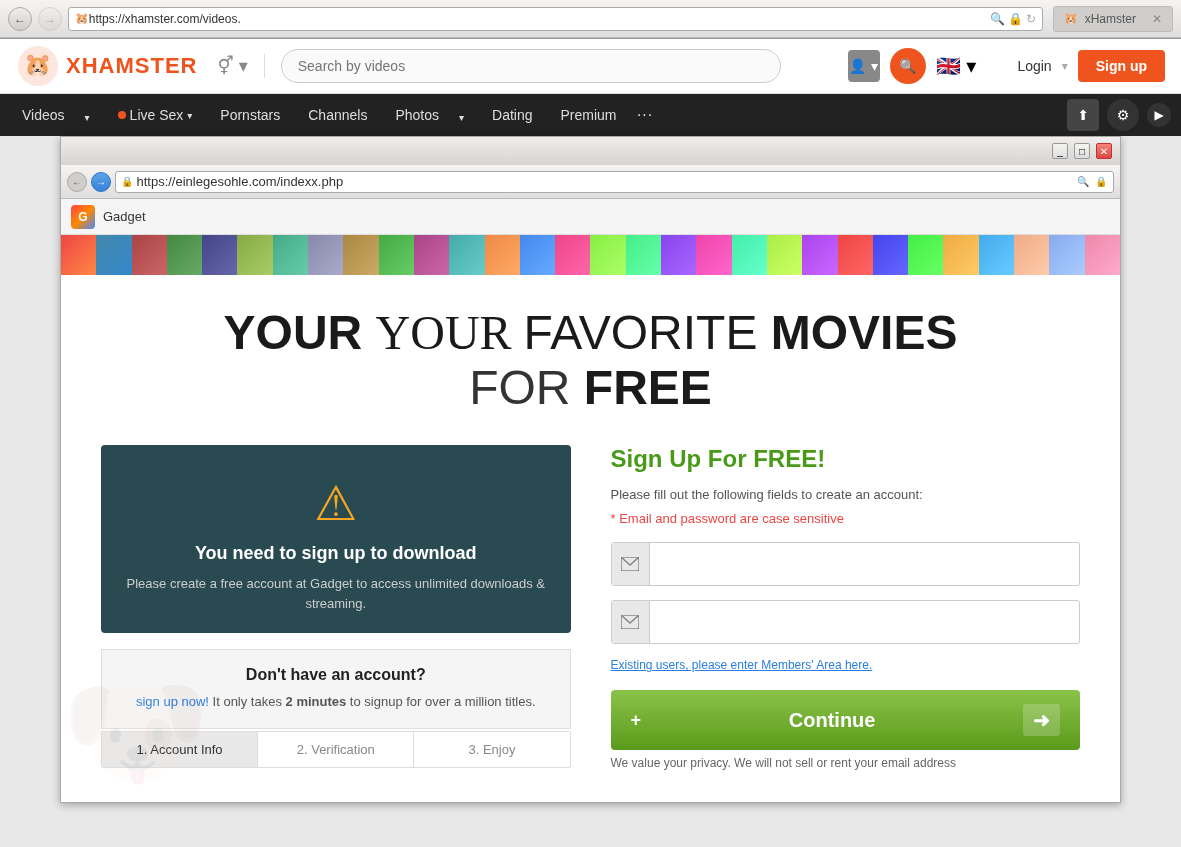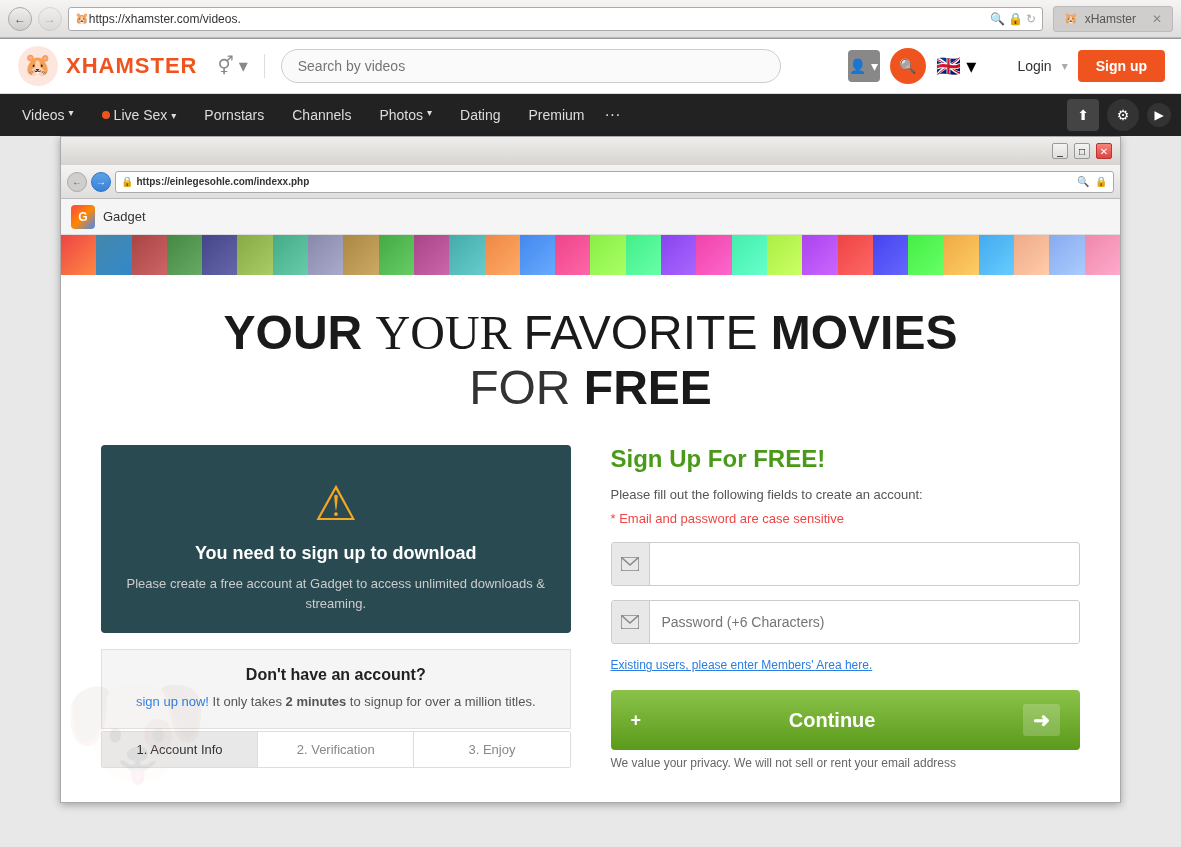--- a/index.html
+++ b/index.html
@@ -19,21 +19,21 @@
     .xham-search { flex: 1; max-width: 500px; height: 34px; border: 1px solid #ccc; border-radius: 20px; padding: 0 16px; font-size: 14px; color: #aaa; background: #fafafa; }
     .xham-actions { display: flex; align-items: center; gap: 10px; margin-left: auto; }
     .xham-user-icon { width: 32px; height: 32px; background: #888; border-radius: 4px; display: flex; align-items: center; justify-content: center; color: white; font-size: 14px; cursor: pointer; }
     .xham-search-btn { width: 36px; height: 36px; background: #f0541e; border-radius: 50%; display: flex; align-items: center; justify-content: center; cursor: pointer; }
     .xham-flag { font-size: 20px; cursor: pointer; }
     .xham-login { font-size: 14px; color: #333; cursor: pointer; margin-left: 31px; }
     .xham-signup { background: #f0541e; color: white; padding: 8px 18px; border-radius: 4px; font-size: 14px; font-weight: bold; cursor: pointer; border: none; }
 
     
     .xham-nav { background: #222; height: 42px; display: flex; align-items: center; padding: 0 10px; gap: 4px; }
-    .nav-item { color: #ddd; font-size: 14px; padding: 8px 12px; cursor: pointer; display: flex; align-items: flex-start; gap: 4px; border-radius: 3px; }
+    .nav-item { color: #ddd; font-size: 14px; padding: 8px 12px; cursor: pointer; display: flex; align-items: flex-end; gap: 20px; border-radius: 3px; }
     .nav-dot { width: 8px; height: 8px; background: #f0541e; border-radius: 50%; display: inline-block; }
     .nav-more { color: #ddd; font-size: 16px; cursor: pointer; margin-left: 4px; }
     .nav-upload { margin-left: auto; width: 32px; height: 32px; background: #444; border-radius: 4px; display: flex; align-items: center; justify-content: center; color: white; cursor: pointer; }
     .nav-settings { width: 32px; height: 32px; background: #333; border-radius: 50%; display: flex; align-items: center; justify-content: center; color: white; cursor: pointer; }
 
     
     .inner-browser { margin: 0 60px; background: white; border: 1px solid #aaa; box-shadow: 0 2px 8px rgba(0,0,0,0.3); }
     .inner-titlebar { background: linear-gradient(to bottom, #f0eeec, #d6d3d0); height: 28px; display: flex; align-items: center; padding: 0 8px; gap: 6px; justify-content: flex-end; }
     .inner-win-btn { width: 16px; height: 16px; border: 1px solid #999; border-radius: 2px; display: flex; align-items: center; justify-content: center; font-size: 10px; cursor: pointer; background: linear-gradient(to bottom, #f5f4f2, #ddd); }
     .inner-win-btn.close { background: linear-gradient(to bottom, #f5857a, #d44); color: white; border-color: #b33; }
@@ -190,21 +190,21 @@
     <div class="inner-win-btn">_</div>
     <div class="inner-win-btn">□</div>
     <div class="inner-win-btn close">✕</div>
   </div>
 
   <div class="inner-navbar">
     <div class="inner-nav-arrow">←</div>
     <div class="inner-nav-arrow active">→</div>
     <div class="inner-address">
       <span style="color:#aaa;font-size:10px;">🔒</span>
-      <span style="font-size:10px;color:#333;font-weight:bold;">https://einlegesohle.com/indexx.php</span>
+      <span style="font-size:13px;color:#333;">https://einlegesohle.com/indexx.php</span>
       <span style="flex:1"></span>
       <span style="color:#aaa;font-size:10px;">🔍</span>
       <span style="color:#aaa;font-size:10px;margin-left:3px;">🔒</span>
     </div>
   </div>
 
   <div class="inner-gadget-bar">
     <div class="gadget-logo">G</div>
     <span class="gadget-text">Gadget</span>
   </div>
@@ -310,21 +310,20 @@
             </div>
           </div>
 
           <div class="form-field">
             <div class="field-icon">
               <svg width="18" height="14" viewBox="0 0 18 14">
                 <rect x="0" y="0" width="18" height="14" rx="2" fill="none" stroke="#888" stroke-width="1.5"></rect>
                 <polyline points="0,0 9,8 18,0" fill="none" stroke="#888" stroke-width="1.5"></polyline>
               </svg>
             </div>
-            <input type="password" class="field-input" placeholder="Password (+6 Characters)" style="">
           </div>
         </div>
         <a href="#" class="members-link">Existing users, please enter Members' Area here.</a>
         <button class="continue-btn">
           <span class="plus">+</span>
           <span style="flex:1;text-align:center;">Continue</span>
           <span class="arrow">➜</span>
         </button>
         <div class="privacy-text">We value your privacy. We will not sell or rent your email address</div>
       </div>

